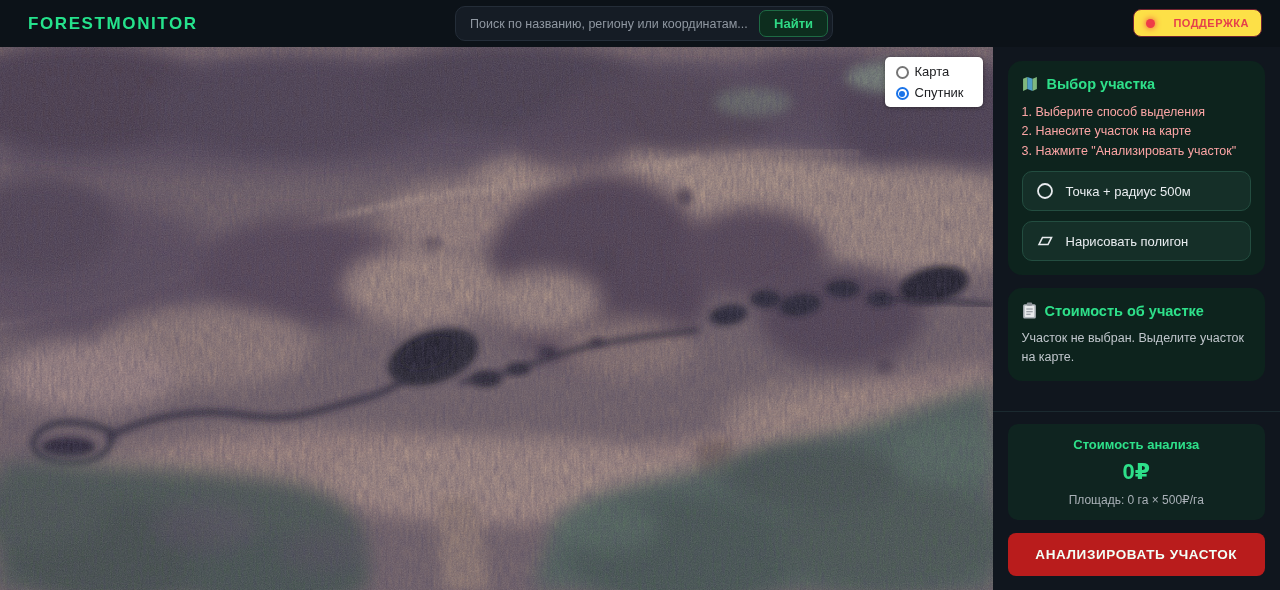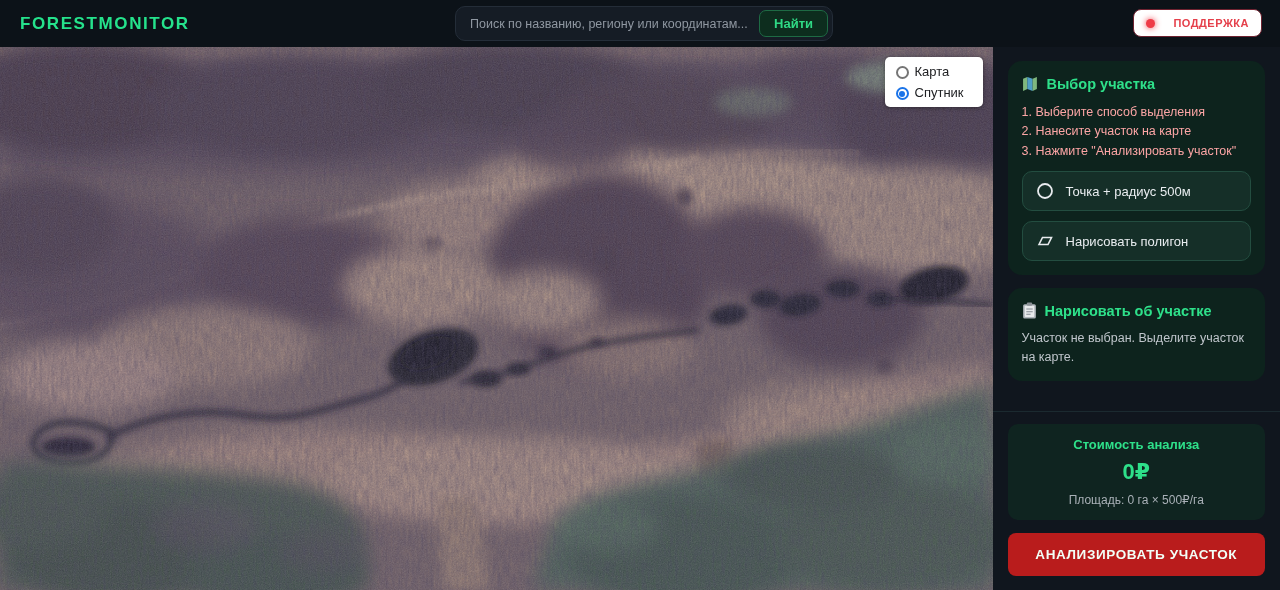--- a/index.html
+++ b/index.html
@@ -4,39 +4,39 @@
 <style>
   html,body{margin:0;padding:0;}
   body{
     width:1280px;height:590px;overflow:hidden;
     background:#10161e;
     font-family:"Liberation Sans","DejaVu Sans",sans-serif;
     -webkit-font-smoothing:antialiased;
   }
   
   .header{height:47px;background:#0c1218;position:relative;display:flex;align-items:center;}
-  .logo{margin-left:20px;color:#25e28c;font-weight:bold;font-size:17px;letter-spacing:1.6px;cursor:pointer;}
+  .logo{margin-left:28px;color:#25e28c;font-weight:bold;font-size:17px;letter-spacing:1.6px;cursor:pointer;}
   .search-wrap{
     position:absolute;left:455px;top:6px;width:378px;height:35px;box-sizing:border-box;
     background:#151c25;border:1px solid #242d38;border-radius:10px;
     display:flex;align-items:center;padding:0 4px 0 6px;
   }
   .search-wrap input{
     flex:1;background:transparent;border:none;outline:none;
     color:#dfe3e8;font-size:12.5px;padding:0 8px;font-family:inherit;
   }
   .search-wrap input::placeholder{color:#8f97a1;}
   .btn-find{
     background:#0d2d1e;border:1px solid #1e6a44;color:#2fd985;
     font-weight:bold;font-size:13px;border-radius:7px;height:27px;padding:0 14px;
     cursor:pointer;font-family:inherit;
   }
   .btn-support{
     position:absolute;right:18px;top:9px;display:flex;align-items:center;gap:18px;
-    background:#ffffff;border:1px solid #6e2230;color:#e5404b;
+    background:#fde047;border:1px solid #6e2230;color:#e5404b;
     font-size:11px;font-weight:bold;letter-spacing:.5px;
     border-radius:8px;padding:7px 12px;cursor:pointer;font-family:inherit;
   }
   .dot{width:9px;height:9px;border-radius:50%;background:#ef3b47;box-shadow:0 0 6px #ef3b47;}
   
   .main{display:flex;height:543px;}
   .map-area{width:1015px;height:543px;position:relative;overflow:hidden;background:#7b6868;}
   .map-area svg.map{display:block;width:100%;height:100%;}
   .layer-control{
     position:absolute;top:10px;right:10px;background:#ffffff;border-radius:5px;
@@ -260,21 +260,21 @@
     <div class="panel">
       <div class="panel-title">
         <svg width="15" height="17" viewBox="0 0 14 16">
           <rect x="1" y="2" width="12" height="13.5" rx="1.5" fill="#aeb4ba"></rect>
           <rect x="2.5" y="3.5" width="9" height="10.5" rx="0.8" fill="#e8eaec"></rect>
           <rect x="4.5" y="0.5" width="5" height="3" rx="1" fill="#8a9096"></rect>
           <rect x="4" y="6" width="6" height="1.2" fill="#9aa0a6"></rect>
           <rect x="4" y="8.5" width="6" height="1.2" fill="#9aa0a6"></rect>
           <rect x="4" y="11" width="4" height="1.2" fill="#9aa0a6"></rect>
         </svg>
-        <span>Нарисовать об участке</span>
+        <span>Стоимость об участке</span>
       </div>
       <div class="info-text">Участок не выбран. Выделите участок на карте.</div>
     </div>
 
     <div class="spacer"></div>
     <div class="footer-sep"></div>
 
     <div class="cost-panel">
       <div class="cost-title">Стоимость анализа</div>
       <div class="cost-amount">0₽</div>

